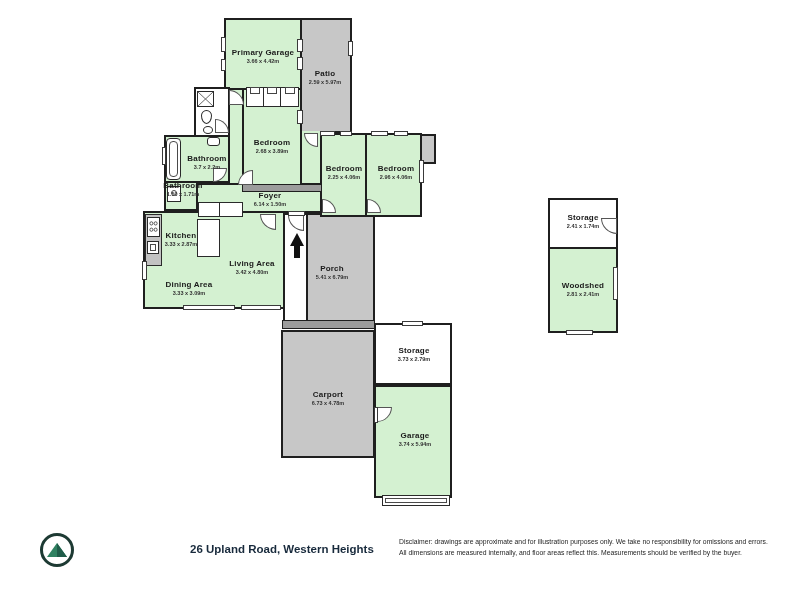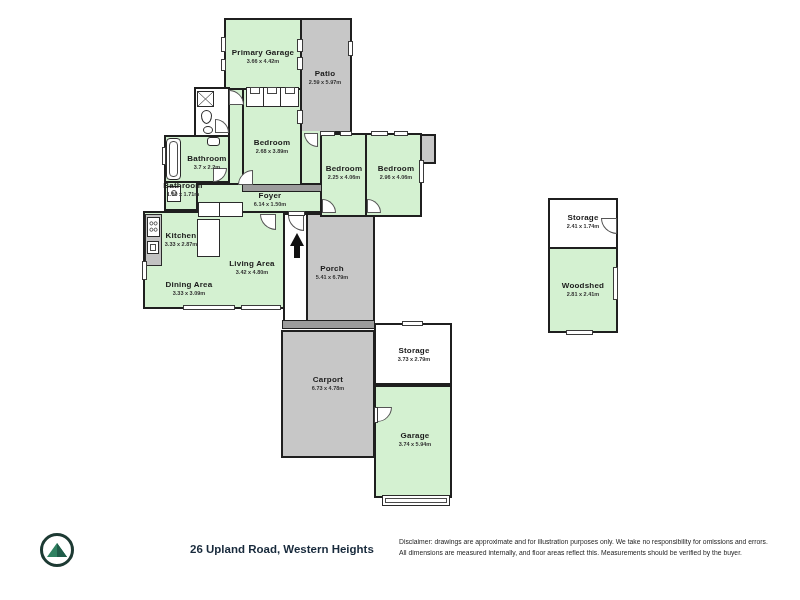--- a/index.html
+++ b/index.html
@@ -189,21 +189,21 @@
     <span class="rdims">3.42 x 4.80m</span>
   </div>
   <div class="lbl" style="left:189px;top:288px">
     <span class="rname">Dining Area</span>
     <span class="rdims">3.33 x 3.09m</span>
   </div>
   <div class="lbl" style="left:332px;top:272px">
     <span class="rname">Porch</span>
     <span class="rdims">5.41 x 6.79m</span>
   </div>
-  <div class="lbl" style="left:328px;top:383px">
+  <div class="lbl" style="left:328px;top:398px">
     <span class="rname">Carport</span>
     <span class="rdims">6.73 x 4.78m</span>
   </div>
   <div class="lbl" style="left:414px;top:354px">
     <span class="rname">Storage</span>
     <span class="rdims">3.73 x 2.79m</span>
   </div>
   <div class="lbl" style="left:415px;top:439px">
     <span class="rname">Garage</span>
     <span class="rdims">3.74 x 5.94m</span>

